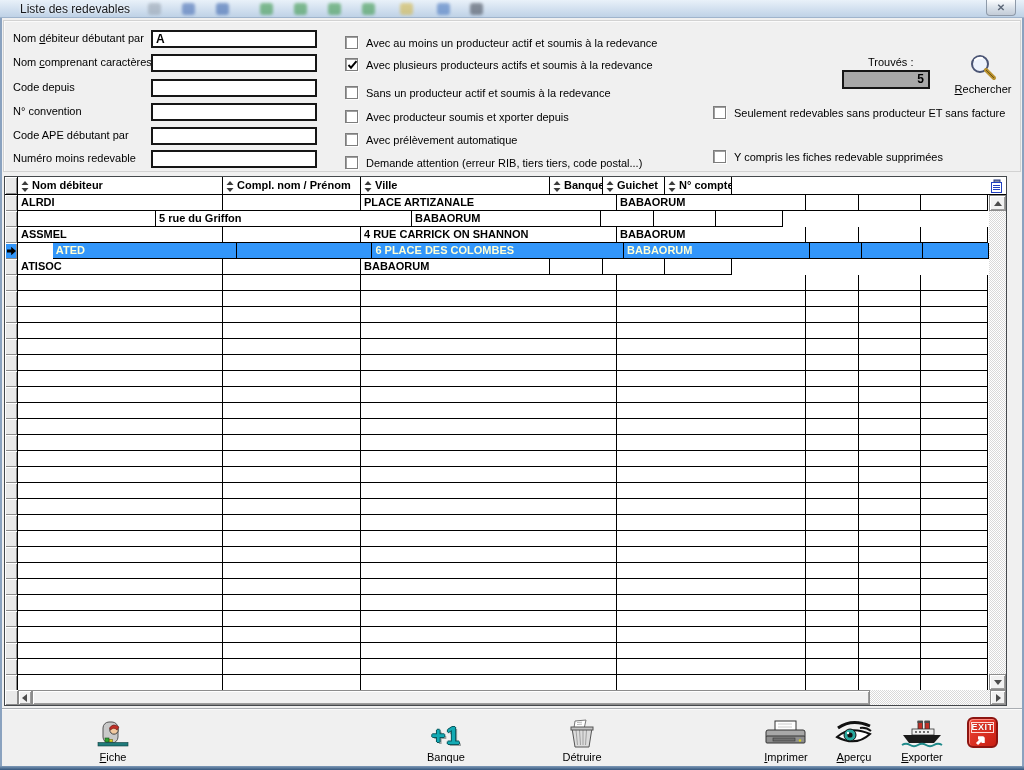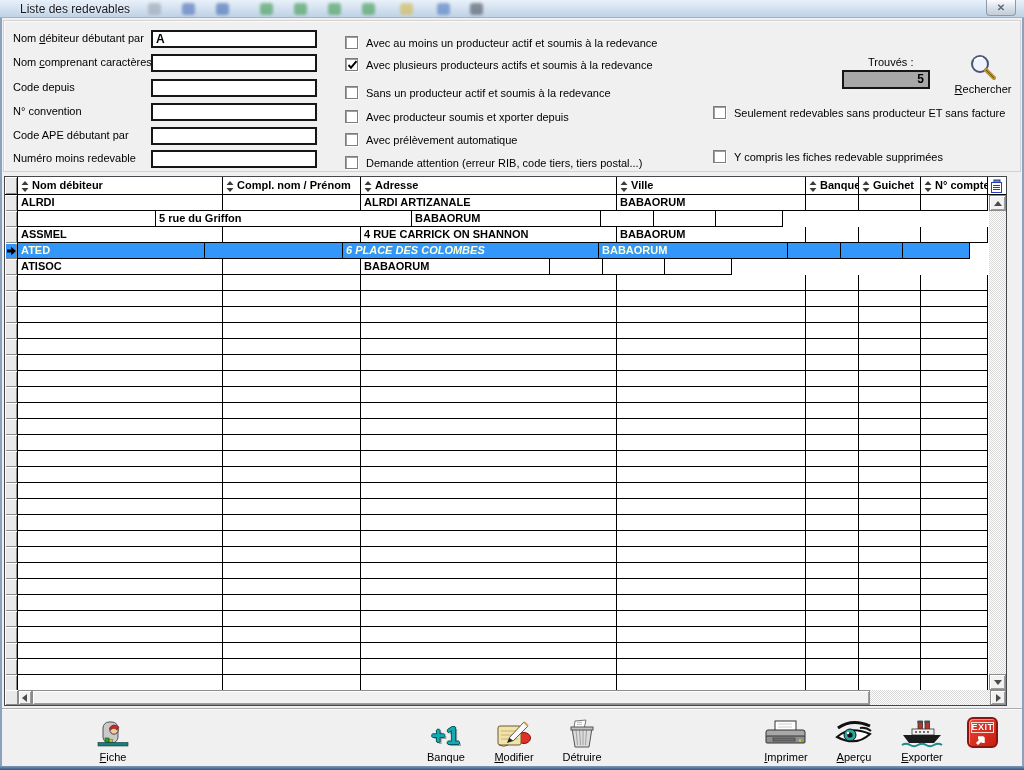--- a/index.html
+++ b/index.html
@@ -163,21 +163,21 @@
         <div class="cb-row" style="left: 341px; top: 89px;">
           <span class="cb-box"></span>
           <span class="cb-label">Avec producteur soumis et xporter depuis</span>
         </div>
         <div class="cb-row" style="left: 341px; top: 112px;">
           <span class="cb-box"></span>
           <span class="cb-label">Avec prélèvement automatique</span>
         </div>
         <div class="cb-row" style="left: 341px; top: 135px;">
           <span class="cb-box"></span>
-          <span class="cb-label">Demande attention (erreur RIB, code tiers, tiers postal...)</span>
+          <span class="cb-label">Demande attention (erreur RIB, tiers tiers, code postal...)</span>
         </div>
       </div>
     <div id="cb-right">
         <div class="cb-row" style="left: 709px; top: 85px;">
           <span class="cb-box"></span>
           <span class="cb-label">Seulement redevables sans producteur ET sans facture</span>
         </div>
         <div class="cb-row" style="left: 709px; top: 129px;">
           <span class="cb-box"></span>
           <span class="cb-label">Y compris les fiches redevable supprimées</span>
@@ -204,24 +204,20 @@
     <div class="thead" id="thead">
         <div class="th th-sel"></div>
         <div class="th" style="width: 205px;"><span class="sort"><svg width="8" height="11" viewBox="0 0 8 11">
               <polygon points="4,0 7.5,4 0.5,4" fill="#3c3c3c"></polygon>
               <polygon points="4,11 7.5,7 0.5,7" fill="#3c3c3c"></polygon>
             </svg></span>Nom débiteur</div>
         <div class="th" style="width: 138px;"><span class="sort"><svg width="8" height="11" viewBox="0 0 8 11">
               <polygon points="4,0 7.5,4 0.5,4" fill="#3c3c3c"></polygon>
               <polygon points="4,11 7.5,7 0.5,7" fill="#3c3c3c"></polygon>
             </svg></span>Compl. nom / Prénom</div>
-        <div class="th" style="width: 256px;"><span class="sort"><svg width="8" height="11" viewBox="0 0 8 11">
-              <polygon points="4,0 7.5,4 0.5,4" fill="#3c3c3c"></polygon>
-              <polygon points="4,11 7.5,7 0.5,7" fill="#3c3c3c"></polygon>
-            </svg></span>Adresse</div>
         <div class="th" style="width: 189px;"><span class="sort"><svg width="8" height="11" viewBox="0 0 8 11">
               <polygon points="4,0 7.5,4 0.5,4" fill="#3c3c3c"></polygon>
               <polygon points="4,11 7.5,7 0.5,7" fill="#3c3c3c"></polygon>
             </svg></span>Ville</div>
         <div class="th" style="width: 53px;"><span class="sort"><svg width="8" height="11" viewBox="0 0 8 11">
               <polygon points="4,0 7.5,4 0.5,4" fill="#3c3c3c"></polygon>
               <polygon points="4,11 7.5,7 0.5,7" fill="#3c3c3c"></polygon>
             </svg></span>Banque</div>
         <div class="th" style="width: 62px;"><span class="sort"><svg width="8" height="11" viewBox="0 0 8 11">
               <polygon points="4,0 7.5,4 0.5,4" fill="#3c3c3c"></polygon>
@@ -239,21 +235,21 @@
         <line x1="3" y1="6.5" x2="10" y2="6.5" stroke="#2040c0"></line>
         <line x1="3" y1="8.5" x2="10" y2="8.5" stroke="#2040c0"></line>
         <line x1="3" y1="10.5" x2="10" y2="10.5" stroke="#2040c0"></line>
       </svg>
     </div>
     <div class="tbody" id="tbody">
         <div class="tr">
           <div class="td td-sel"></div>
           <div class="td" style="width: 205px;">ALRDI</div>
           <div class="td" style="width: 138px;"></div>
-          <div class="td" style="width: 256px;">ALRDI ARTIZANALE</div>
+          <div class="td" style="width: 256px;">PLACE ARTIZANALE</div>
           <div class="td" style="width: 189px;">BABAORUM</div>
           <div class="td" style="width: 53px;"></div>
           <div class="td" style="width: 62px;"></div>
           <div class="td" style="width: 67px;"></div>
         </div>
         <div class="tr">
           <div class="td td-sel"></div>
           <div class="td" style="width: 138px;"></div>
           <div class="td" style="width: 256px;">5 rue du Griffon</div>
           <div class="td" style="width: 189px;">BABAORUM</div>
@@ -270,23 +266,23 @@
           <div class="td" style="width: 53px;"></div>
           <div class="td" style="width: 62px;"></div>
           <div class="td" style="width: 67px;"></div>
         </div>
         <div class="tr selected">
           <div class="td td-sel">
             <svg width="11" height="10" viewBox="0 0 11 10" style="position: absolute; left: 1px; top: 3px;">
               <path d="M1 3.4 H5.2 V0.8 L10 5 L5.2 9.2 V6.6 H1 Z" fill="#000"></path>
             </svg>
           </div>
-          <div class="td" style="width: 187px;">ATED</div>
-          <div class="td" style="width: 138px;"></div>
-          <div class="td" style="width: 256px; font-style: italic;">6 PLACE DES COLOMBES</div>
+          <div class="td" style="width: 187px; margin-left: 35px;">ATED</div>
+          <div class="td" style="width: 138px;"></div>
+          <div class="td" style="width: 256px;">6 PLACE DES COLOMBES</div>
           <div class="td" style="width: 189px;">BABAORUM</div>
           <div class="td" style="width: 53px;"></div>
           <div class="td" style="width: 62px;"></div>
           <div class="td" style="width: 67px;"></div>
         </div>
         <div class="tr">
           <div class="td td-sel"></div>
           <div class="td" style="width: 205px;">ATISOC</div>
           <div class="td" style="width: 138px;"></div>
           <div class="td" style="width: 189px;">BABAORUM</div>
@@ -595,36 +591,20 @@
       <span class="lbl"><u>F</u>iche</span>
     </div>
 
     <div class="tb-btn" style="left:406px">
       <span class="icon">
           <span class="plus-one">+1</span>
         </span>
       <span class="lbl">Banque</span>
     </div>
 
-    <div class="tb-btn" style="left:474px">
-      <span class="icon">
-        <svg width="36" height="30" viewBox="0 0 36 30">
-          <ellipse cx="28" cy="19" rx="6.5" ry="5.5" fill="#e03028" stroke="#7c1410"></ellipse>
-          <rect x="2" y="7" width="23" height="19" rx="2" fill="#f2e3ae" stroke="#6b5b2a"></rect>
-          <line x1="5" y1="12" x2="22" y2="12" stroke="#c8b070"></line>
-          <line x1="5" y1="16" x2="22" y2="16" stroke="#c8b070"></line>
-          <line x1="5" y1="20" x2="22" y2="20" stroke="#c8b070"></line>
-          <path d="M3 26 Q8 28.5 12 26" fill="none" stroke="#6b5b2a"></path>
-          <polygon points="13,19 28,3 32,7 17,22" fill="#fafafa" stroke="#333" stroke-width="0.8"></polygon>
-          <polygon points="13,19 17,22 11,24" fill="#222"></polygon>
-          <line x1="28" y1="3" x2="32" y2="7" stroke="#caa34a" stroke-width="2"></line>
-        </svg>
-      </span>
-      <span class="lbl"><u>M</u>odifier</span>
-    </div>
 
     <div class="tb-btn" style="left:542px">
       <span class="icon">
         <svg width="32" height="30" viewBox="0 0 32 30">
           <polygon points="9,2 20,1 18,10 8,9" fill="#ffffff" stroke="#777"></polygon>
           <line x1="11" y1="3.5" x2="16" y2="3.2" stroke="#bbb"></line>
           <line x1="11" y1="5.5" x2="16" y2="5.2" stroke="#bbb"></line>
           <polygon points="6,9 26,9 23,28 9,28" fill="#dcdcdc" stroke="#555"></polygon>
           <line x1="10" y1="11" x2="11.5" y2="26" stroke="#a0a0a0"></line>
           <line x1="13.5" y1="11" x2="14.5" y2="26" stroke="#a0a0a0"></line>

